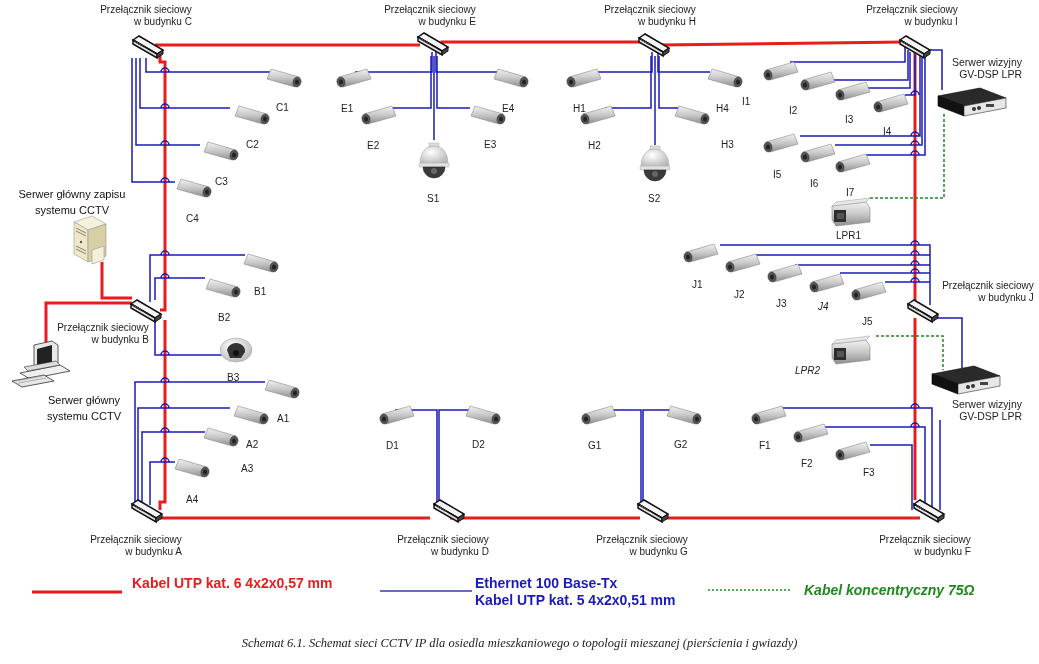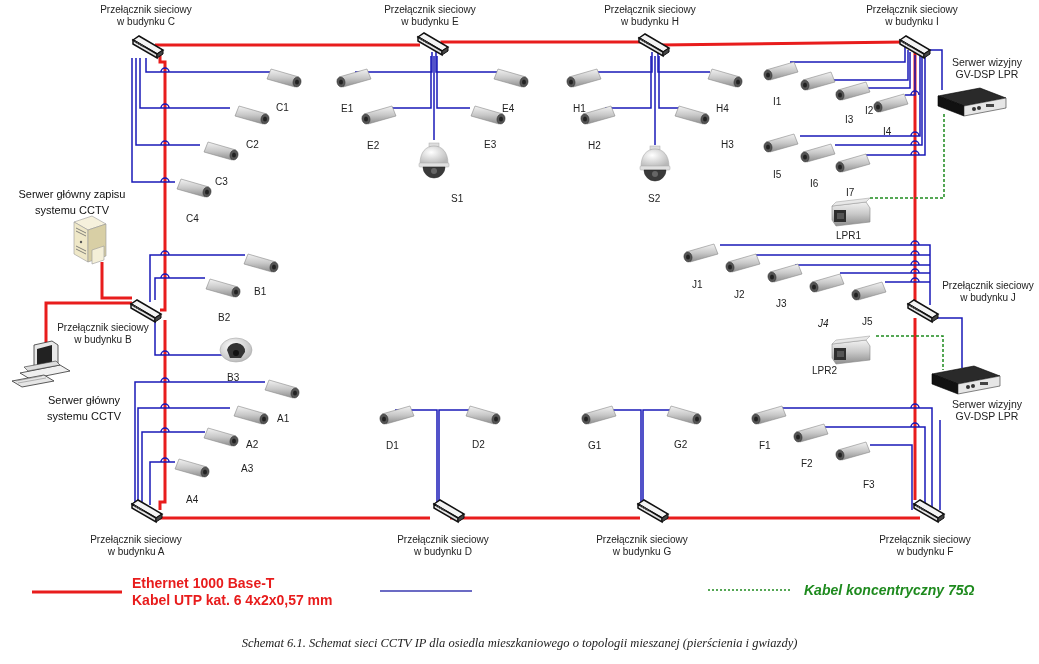--- a/index.html
+++ b/index.html
@@ -1,18 +1,18 @@
 <!DOCTYPE html>
 <html><head>
 <meta charset="utf-8">
 <style>
   html, body { margin:0; padding:0; background:#ffffff; }
   body { width:1039px; height:664px; position:relative; overflow:hidden; font-family:"Liberation Sans", sans-serif; }
   #diagram { position:absolute; left:0; top:0; width:1039px; height:664px; }
-  .lbl { position:absolute; font-family:"Liberation Sans", sans-serif; color:#222; font-size:10px; line-height:12px; text-align:center; white-space:nowrap; transform:translateX(-50%); }
+  .lbl { position:absolute; font-family:"Liberation Sans", sans-serif; color:#222; font-size:10px; line-height:12px; text-align:right; white-space:nowrap; transform:translateX(-50%); }
   .cam-lbl { position:absolute; font-family:"Liberation Sans", sans-serif; color:#222; font-size:10px; white-space:nowrap; }
   .big-lbl { position:absolute; font-family:"Liberation Sans", sans-serif; color:#111; font-size:11px; line-height:16px; text-align:center; white-space:nowrap; transform:translateX(-50%); }
   .legend-text { position:absolute; font-family:"Liberation Sans", sans-serif; font-weight:bold; font-size:14px; line-height:17px; white-space:nowrap; }
   .caption { position:absolute; left:0; width:1039px; top:636px; text-align:center; font-family:"Liberation Serif", serif; font-style:italic; font-size:12.5px; color:#222; }
 </style>
 </head>
 <body>
 
 <svg id="diagram" width="1039" height="664" viewBox="0 0 1039 664" xmlns="http://www.w3.org/2000/svg">
   <defs>
@@ -338,61 +338,62 @@
 <span class="cam-lbl" style="left:341px; top:103px;">E1</span>
 <span class="cam-lbl" style="left:367px; top:140px;">E2</span>
 <span class="cam-lbl" style="left:484px; top:139px;">E3</span>
 <span class="cam-lbl" style="left:502px; top:103px;">E4</span>
 
 <span class="cam-lbl" style="left:573px; top:103px;">H1</span>
 <span class="cam-lbl" style="left:588px; top:140px;">H2</span>
 <span class="cam-lbl" style="left:685px; top:139px;padding-left:36px;">H3</span>
 <span class="cam-lbl" style="left:716px; top:103px;">H4</span>
 
-<span class="cam-lbl" style="left:773px; top:96px;">I1</span>
-<span class="cam-lbl" style="left:844px; top:105px;padding-left:21px;">I2</span>
+<span class="cam-lbl" style="left:742px; top:96px;">I1</span>
+<span class="cam-lbl" style="left:768px; top:105px;padding-left:21px;">I2</span>
 <span class="cam-lbl" style="left:845px; top:114px;">I3</span>
 <span class="cam-lbl" style="left:883px; top:126px;">I4</span>
 <span class="cam-lbl" style="left:773px; top:169px;">I5</span>
 <span class="cam-lbl" style="left:810px; top:178px;">I6</span>
 <span class="cam-lbl" style="left:846px; top:187px;">I7</span>
 
-<span class="cam-lbl" style="left:427px; top:193px;margin-left:24px;">S1</span>
+<span class="cam-lbl" style="left:427px; top:193px;">S1</span>
 <span class="cam-lbl" style="left:648px; top:193px;">S2</span>
 
 <span class="cam-lbl" style="left:254px; top:286px;">B1</span>
 <span class="cam-lbl" style="left:218px; top:312px;">B2</span>
 <span class="cam-lbl" style="left:227px; top:372px;">B3</span>
 
 <span class="cam-lbl" style="left:277px; top:413px;">A1</span>
 <span class="cam-lbl" style="left:246px; top:439px;">A2</span>
 <span class="cam-lbl" style="left:217px; top:463px;margin-left:24px;">A3</span>
 <span class="cam-lbl" style="left:186px; top:494px;">A4</span>
 
 <span class="cam-lbl" style="left:386px; top:440px;">D1</span>
 <span class="cam-lbl" style="left:472px; top:439px;">D2</span>
 <span class="cam-lbl" style="left:588px; top:440px;">G1</span>
 <span class="cam-lbl" style="left:674px; top:439px;">G2</span>
 
 <span class="cam-lbl" style="left:759px; top:440px;">F1</span>
 <span class="cam-lbl" style="left:801px; top:458px;">F2</span>
-<span class="cam-lbl" style="left:843px; top:479px;padding-left:20px;">F3</span>
+<span class="cam-lbl" style="left:843px; top:467px;padding-left:20px;">F3</span>
 
 <span class="cam-lbl" style="left:692px; top:279px;">J1</span>
 <span class="cam-lbl" style="left:734px; top:289px;">J2</span>
 <span class="cam-lbl" style="left:776px; top:298px;">J3</span>
-<span class="cam-lbl" style="left:818px; top:318px;font-style:italic;">J4</span>
+<span class="cam-lbl" style="left:818px; top:301px;font-style:italic;">J4</span>
 <span class="cam-lbl" style="left:862px; top:316px;">J5</span>
 
 <span class="cam-lbl" style="left:836px; top:230px;">LPR1</span>
-<span class="cam-lbl" style="left:812px; top:365px;">LPR2</span>
+<span class="cam-lbl" style="left:795px; top:365px;font-style:italic;">LPR2</span>
 
 <div class="legend-text" style="left:132px; top:575px; color:#e81c1c;">
-  <div>Ethernet 1000 Base-T</div>
   <div>Kabel UTP kat. 6 4x2x0,57 mm</div>
 </div>
 <div class="legend-text" style="left:475px; top:575px; color:#1a1ab8;">
+  <div>Ethernet 100 Base-Tx</div>
+  <div>Kabel UTP kat. 5 4x2x0,51 mm</div>
 </div>
 <div class="legend-text" style="left:804px; top:582px; color:#1e8a1e;font-style:italic;">
   <div>Kabel koncentryczny 75Ω</div>
 </div>
 
 <div class="caption">Schemat 6.1. Schemat sieci CCTV IP dla osiedla mieszkaniowego o topologii mieszanej (pierścienia i gwiazdy)</div>
 
 </body></html>

